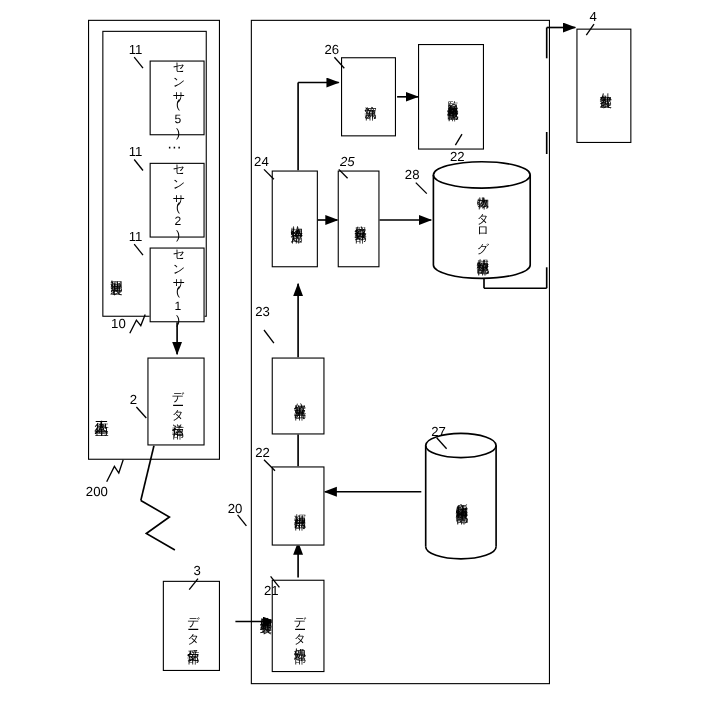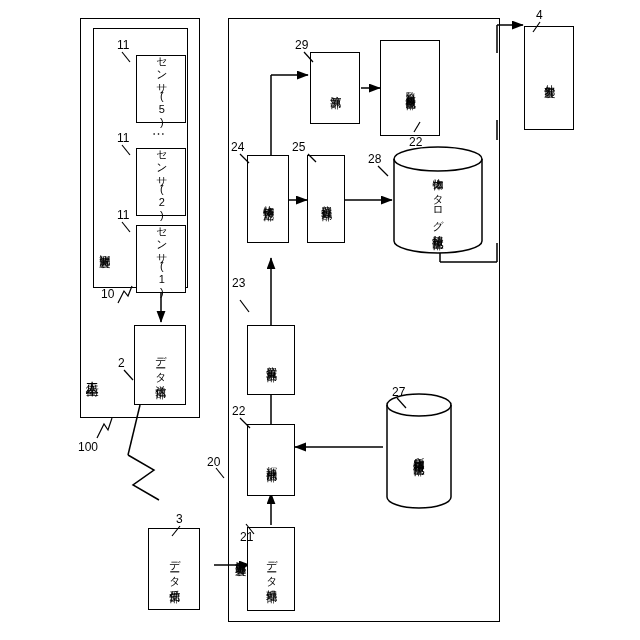--- a/index.html
+++ b/index.html
@@ -143,21 +143,21 @@
       <line x1="440" y1="253" x2="440" y2="262"></line>
       <line x1="440" y1="262" x2="497" y2="262"></line>
       <line x1="497" y1="262" x2="497" y2="243"></line>
 
       <line x1="383" y1="447" x2="295" y2="447" marker-end="url(#arrow)"></line>
     </g>
   </svg>
 
   <div class="outline" style="left:80px; top:18px; width:120px; height:400px;"></div>
   <div class="vtext" style="left:82px; top:330px; width:20px; height:86px;">人工衛星</div>
-  <div class="num" style="left:78px; top:440px;">100</div>
+  <div class="num" style="left:78px; top:440px;">200</div>
 
   <svg class="lines" viewBox="0 0 640 640">
     <g stroke="#000" stroke-width="1.2" fill="none">
       <path d="M97,438 L104,424 L108,430 L112,418"></path>
     </g>
   </svg>
 
   <div class="outline" style="left:93px; top:28px; width:95px; height:260px;"></div>
   <div class="vtext small" style="left:95px; top:212px; width:18px; height:72px;">観測装置</div>
   <div class="num" style="left:101px; top:287px;">10</div>
@@ -264,31 +264,31 @@
   <div class="num" style="left:231px; top:140px;">24</div>
   <svg class="lines" viewBox="0 0 640 640">
     <g stroke="#000" stroke-width="1.2" fill="none">
         <path d="M240,154 L249,163"></path>
       </g>
   </svg>
 
   <div class="box" style="left:307px; top:155px; width:38px; height:88px;">
     <div class="boxlabel s">位置登録部</div>
   </div>
-  <div class="num" style="left:292px; top:140px;">25</div>
+  <div class="num" style="left:309px; top:140px;font-style:italic;">25</div>
   <svg class="lines" viewBox="0 0 640 640">
     <g stroke="#000" stroke-width="1.2" fill="none">
         <path d="M308,154 L316,162"></path>
       </g>
   </svg>
 
   <div class="box" style="left:310px; top:52px; width:50px; height:72px;">
     <div class="boxlabel s">演算部</div>
   </div>
-  <div class="num" style="left:295px; top:38px;">29</div>
+  <div class="num" style="left:295px; top:38px;">26</div>
   <svg class="lines" viewBox="0 0 640 640">
     <g stroke="#000" stroke-width="1.2" fill="none">
         <path d="M304,52 L313,62"></path>
       </g>
   </svg>
 
   <div class="box" style="left:380px; top:40px; width:60px; height:96px;">
     <div class="boxlabel xs">監視対象情報記憶部</div>
   </div>
   <div class="num" style="left:409px; top:135px;">22</div>

